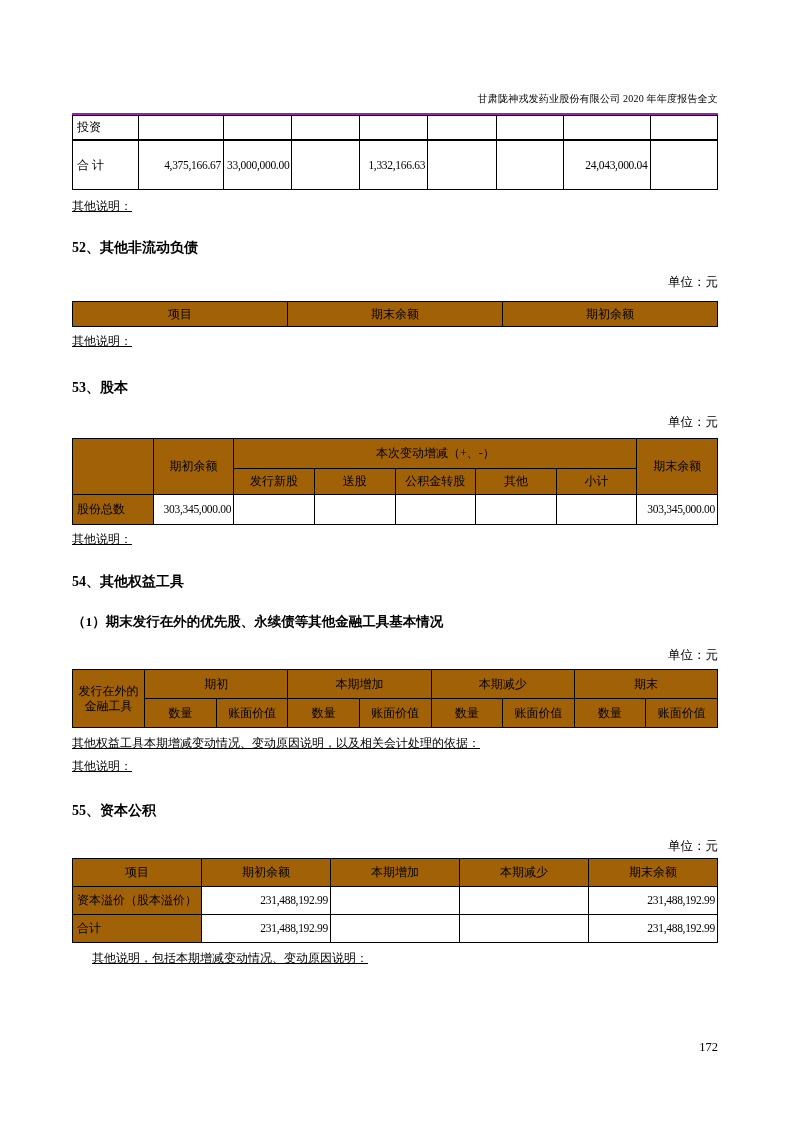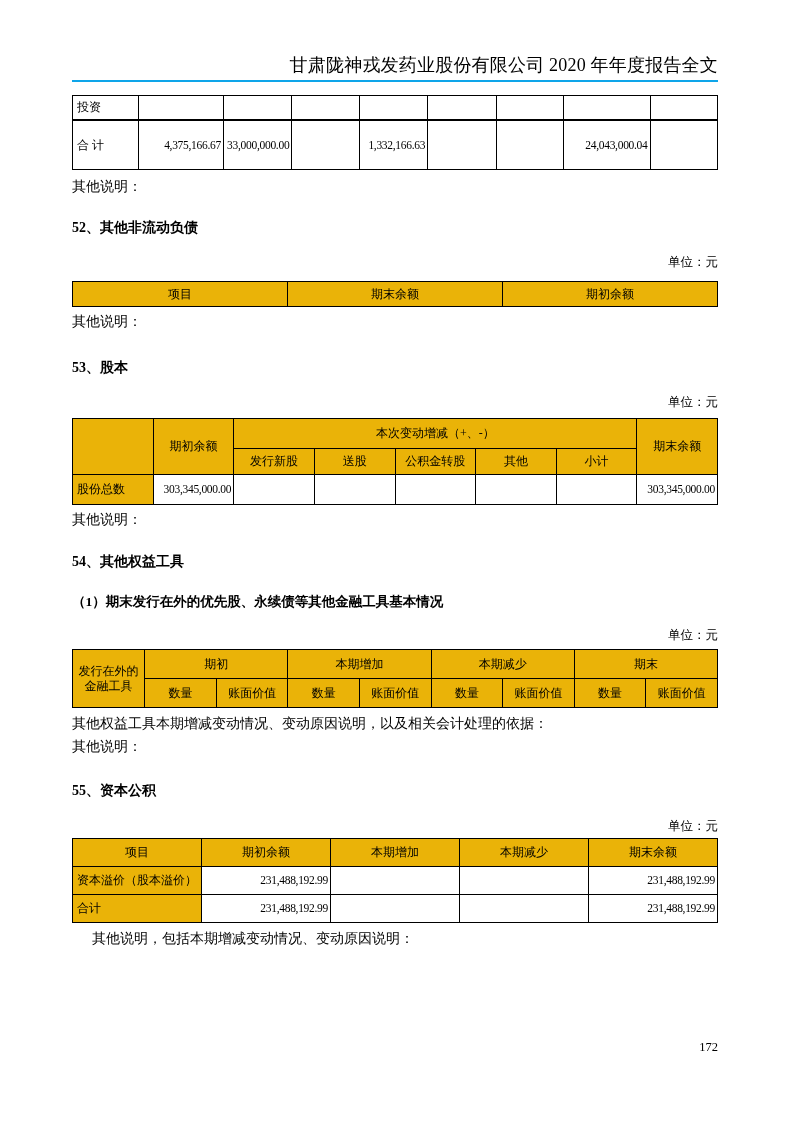--- a/index.html
+++ b/index.html
@@ -3,52 +3,52 @@
 <meta charset="utf-8">
 <style>
   html,body{margin:0;padding:0;}
   body{
     width:793px;height:1122px;background:#ffffff;color:#000;
     font-family:"Liberation Serif","DejaVu Serif",serif;
     position:relative;overflow:hidden;
   }
   .content{position:absolute;left:72px;top:0;width:646px;}
   .page-header{
-    padding-top:57px;padding-bottom:6px;border-bottom:2px solid #0ea5e9;
-    text-align:right;font-size:18px;line-height:17px;letter-spacing:0.2px;
+    padding-top:90px;padding-bottom:6px;border-bottom:2px solid #a21caf;
+    text-align:right;font-size:10px;line-height:17px;letter-spacing:0.2px;
   }
   table{
     border-collapse:collapse;table-layout:fixed;width:646px;
     font-size:12px;
   }
   td{
     border:1px solid #000;padding:1px 3px;vertical-align:middle;
     overflow:hidden;line-height:15px;
   }
-  .g{background:#eab308;}
+  .g{background:#a16207;}
   .c{text-align:center;}
   .lbl{text-align:left;padding-left:4px;}
   .num{
     text-align:right;font-size:11.5px;letter-spacing:-0.3px;
     padding:1px 2px;white-space:nowrap;
   }
   .num.wrap{white-space:normal;word-break:break-all;}
   .t1 tr.r-inv td{height:21px;}
   .t1 tr.r-total td{height:46px;border-top:2px solid #000;}
   .t2 td{height:22px;}
   .t3 tr.h1 td{height:27px;}
   .t3 tr.h2 td{height:23px;}
   .t3 tr.d1 td{height:27px;}
   .t4 td{height:26px;}
   .t5 td{height:25px;}
   .sec{font-size:14px;font-weight:bold;line-height:16px;margin:0;}
   .sub{font-size:13.5px;font-weight:bold;line-height:16px;margin:0;}
-  .note{font-size:14px;line-height:15px;margin:0;}
+  .note{font-size:12px;line-height:15px;margin:0;text-decoration:underline;}
   .unit{font-size:12.5px;line-height:15px;margin:0;text-align:right;}
-  .mt-t1{margin-top:13px;}
+  .mt-t1{}
   .mt-note1{margin-top:9px;}
   .mt-h52{margin-top:26px;}
   .mt-unit{margin-top:19px;}
   .mt-t2{margin-top:11px;}
   .mt-note{margin-top:7px;}
   .mt-h53{margin-top:31px;}
   .mt-t3{margin-top:8px;}
   .mt-h54{margin-top:27px;}
   .mt-sub1{margin-top:24px;}
   .mt-sub2{margin-top:27px;}

